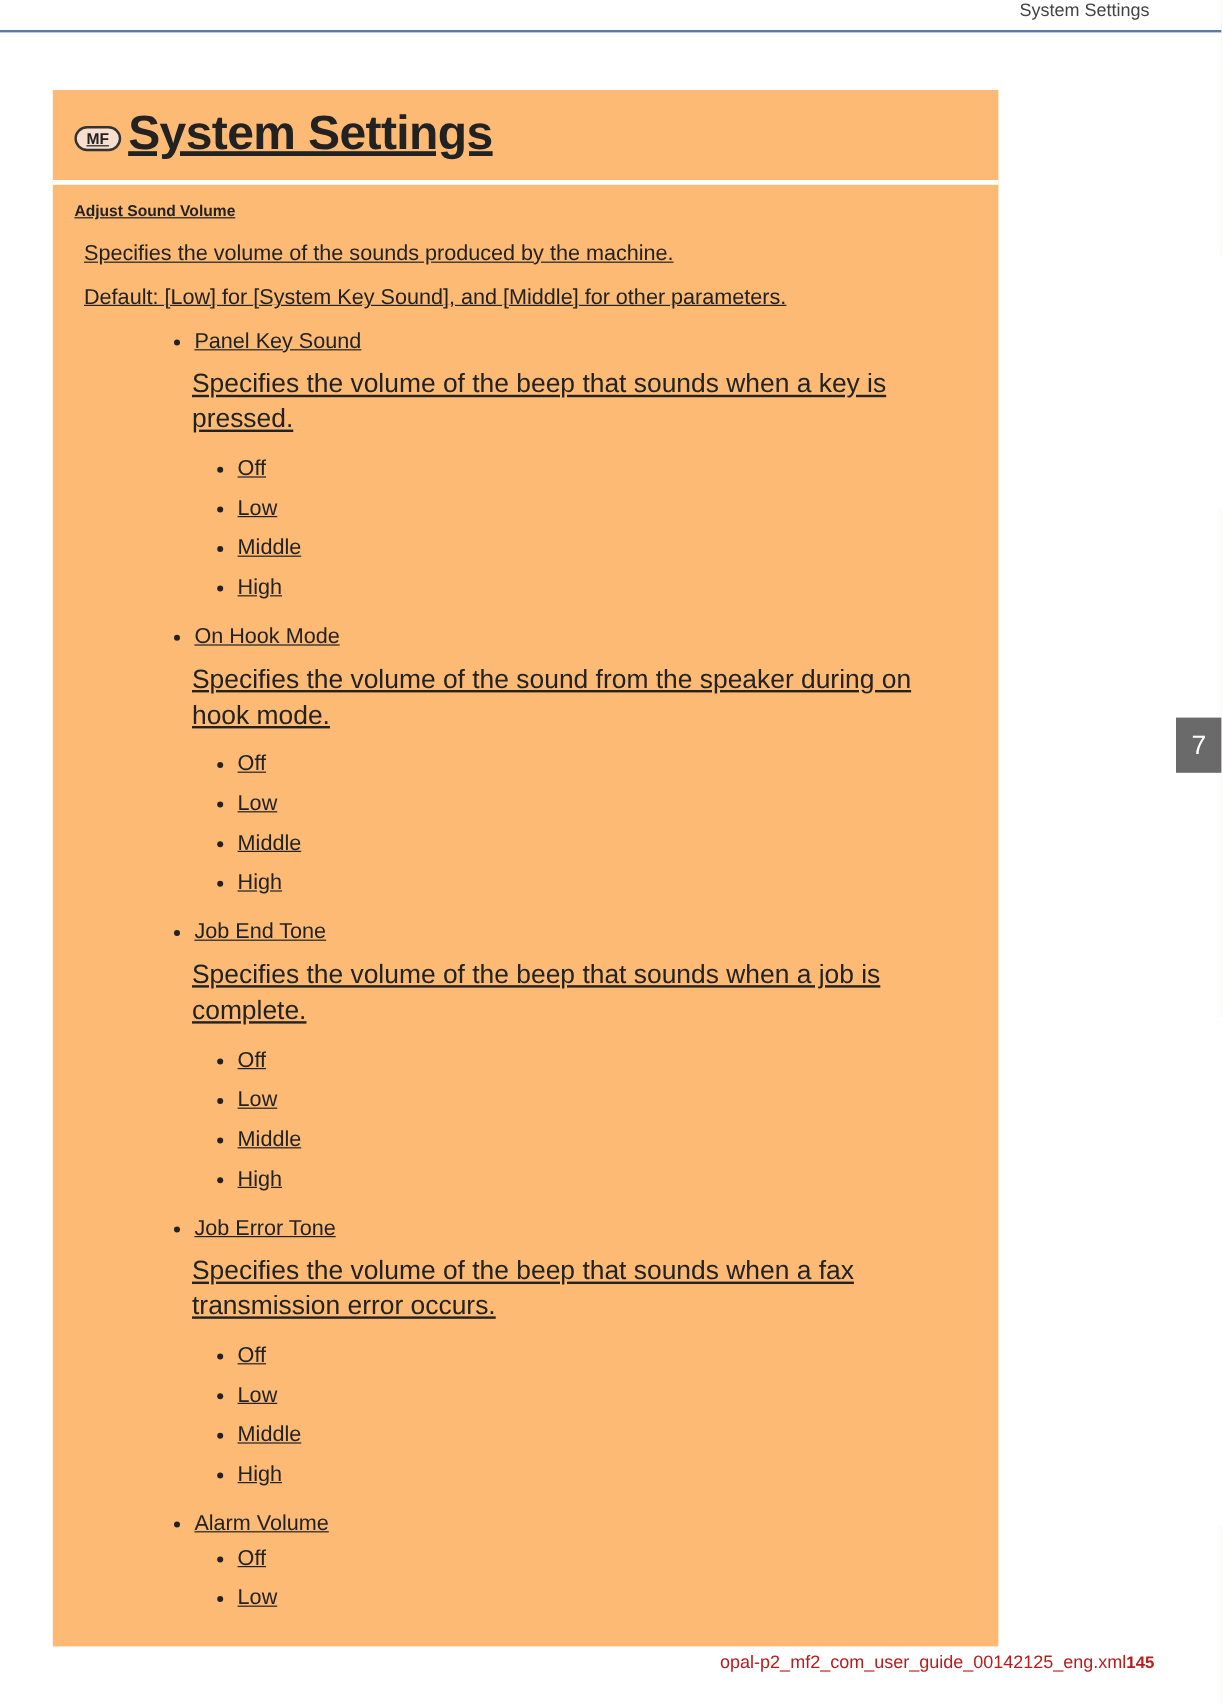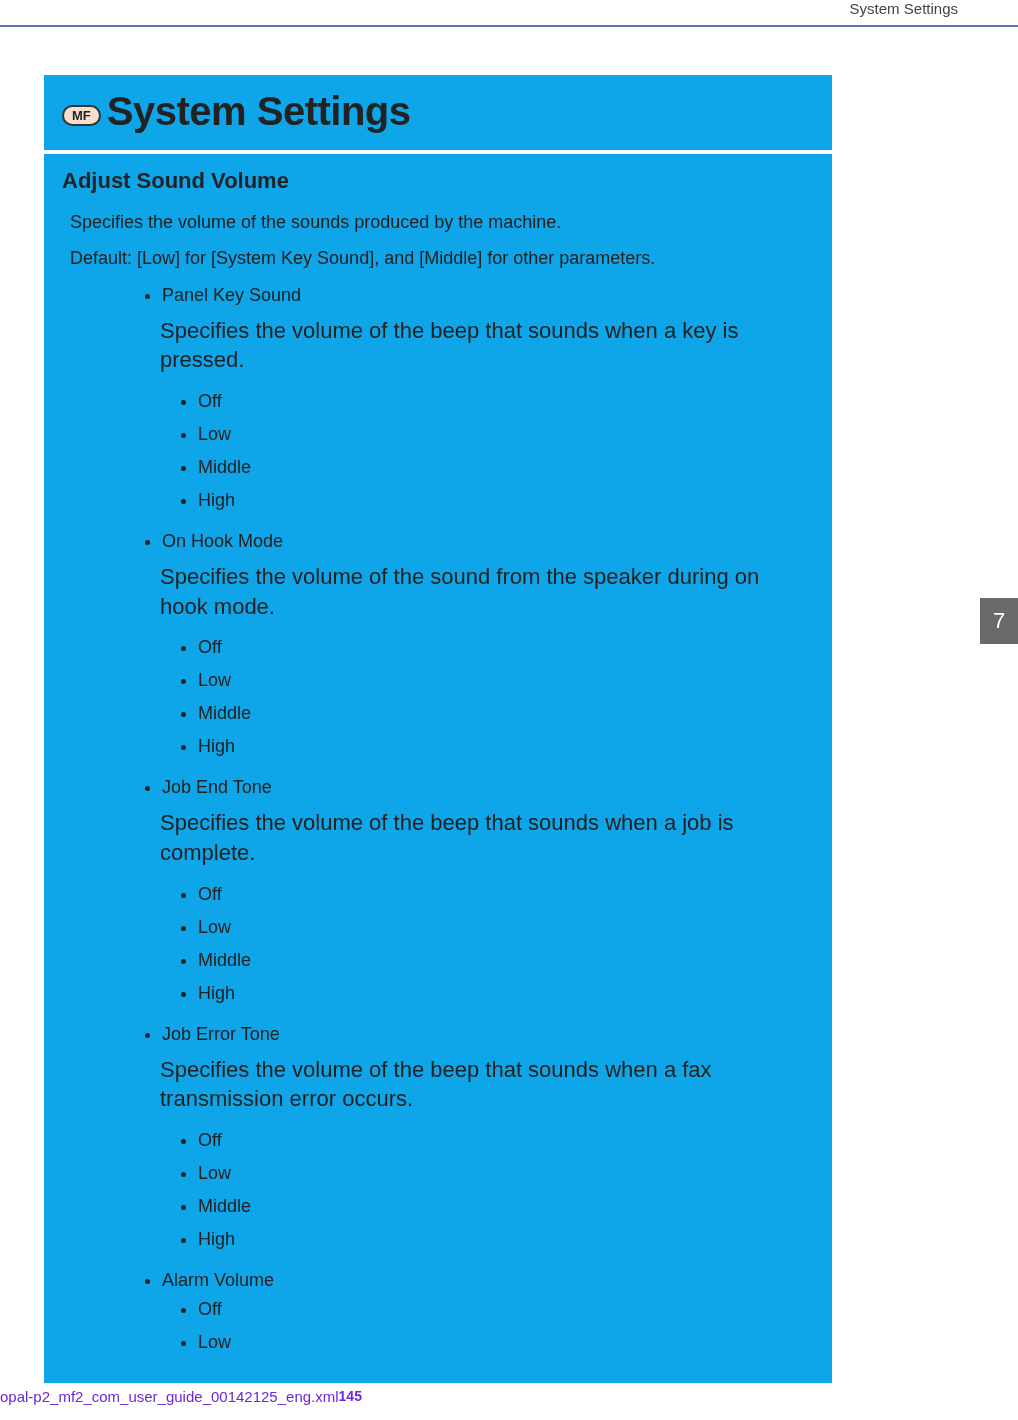--- a/index.html
+++ b/index.html
@@ -9,22 +9,23 @@
   .top-header {
     border-bottom: 2px solid #5b7aa1;
     padding: 0 60px 8px 0;
     text-align: right;
     font-size: 15px;
     color: #444;
   }
 
   .content-block {
     margin: 48px 186px 0 44px;
-    background: #0ea5e9;
+    background: #fdba74;
     padding: 0 0 14px 0;
+    text-decoration: underline;
   }
 
   .title-row {
     display: flex;
     align-items: center;
     padding: 14px 18px 16px 18px;
     border-bottom: 4px solid #fff;
   }
   .mf-badge {
     display: inline-flex;
@@ -39,21 +40,21 @@
     margin-top: 8px;
     background: #f7decd;
   }
   .page-title {
     font-size: 40px;
     font-weight: bold;
     letter-spacing: -0.5px;
   }
 
   .section-title {
-    font-size: 22px;
+    font-size: 13px;
     font-weight: bold;
     padding: 14px 18px 10px 18px;
   }
 
   .body-text {
     font-size: 18px;
     line-height: 1.35;
     padding: 6px 18px 6px 26px;
   }
 
@@ -93,24 +94,24 @@
     display: flex;
     align-items: center;
     justify-content: center;
   }
 
   .footer {
     position: absolute;
     bottom: 98px;
     width: 1010px;
     display: flex;
-    justify-content: flex-start;
+    justify-content: flex-end;
     padding: 0 48px 0 0;
     font-size: 16px;
-    color: #6d28d9;
+    color: #b91c1c;
   }
   .footer-file { font-size: 15px; }
   .footer-page { font-size: 14px; font-weight: bold; }
 
   .draft {
     position: absolute;
     bottom: 24px;
     right: 42px;
     font-size: 30px;
     font-weight: bold;

